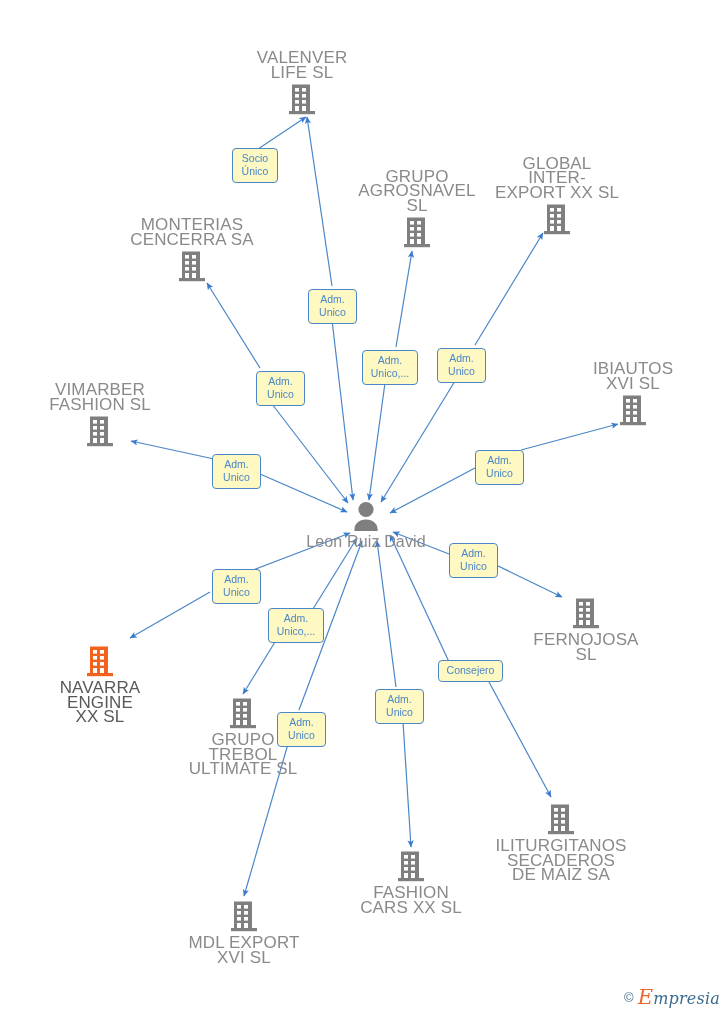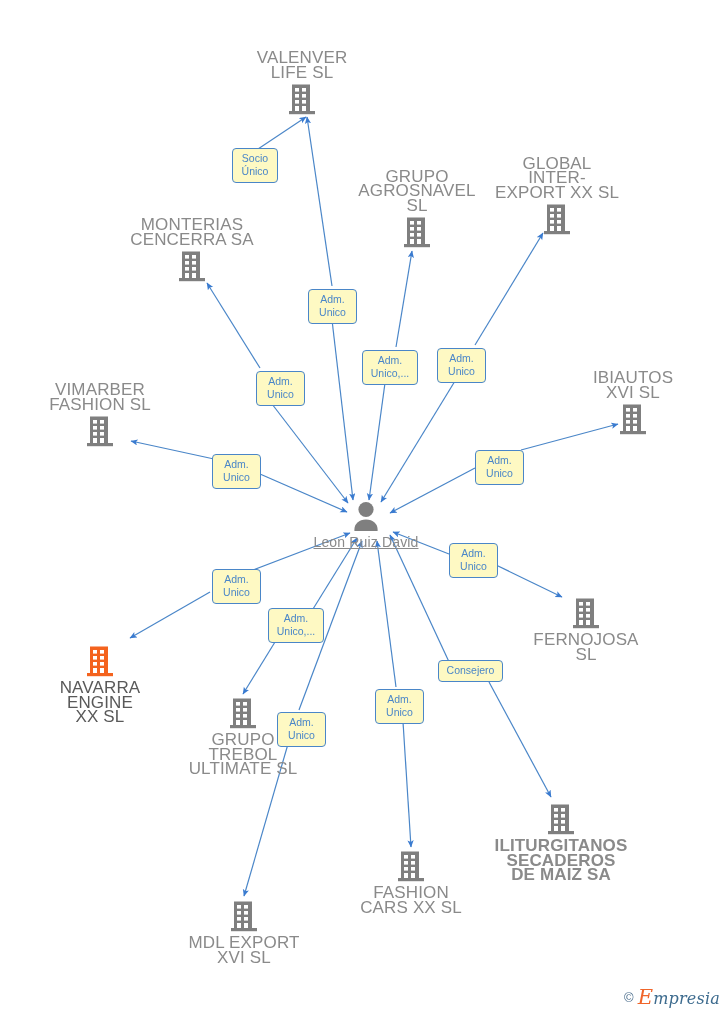--- a/index.html
+++ b/index.html
@@ -41,23 +41,22 @@
     letter-spacing: 0.15px;
     white-space: pre-line;
   }
   .node.label-above .label { margin-bottom: 3px; }
   .node.label-below .label { margin-top: 3px; }
   .node.highlight .label {
     color: #595959;
     font-weight: normal;
   }
   .person .label {
-    font-size: 14px;
+    font-size: 16px;
     color: #8a8a8a;
-    text-decoration: underline;
   }
   .edge-label {
     position: absolute;
     border: 1px solid #4a86c8;
     border-radius: 4px;
     background: #fef9c3;
     color: #4a86c8;
     font-size: 10.5px;
     line-height: 13px;
     padding: 3px 6px 4px 6px;
@@ -215,21 +214,21 @@
             <rect x="8" y="5" width="4" height="3.6" fill="#ffffff"></rect>
             <rect x="15" y="5" width="4" height="3.6" fill="#ffffff"></rect>
             <rect x="8" y="11" width="4" height="3.6" fill="#ffffff"></rect>
             <rect x="15" y="11" width="4" height="3.6" fill="#ffffff"></rect>
             <rect x="8" y="17" width="4" height="3.6" fill="#ffffff"></rect>
             <rect x="15" y="17" width="4" height="3.6" fill="#ffffff"></rect>
             <rect x="8" y="23" width="4" height="5" fill="#ffffff"></rect>
             <rect x="15" y="23" width="4" height="5" fill="#ffffff"></rect>
           </svg></span>
       </div>
-      <div class="node label-above" style="left: 633px; top: 371px;">
+      <div class="node label-above" style="left: 633px; top: 362px;">
         <span class="label">IBIAUTOS
 XVI  SL</span>
         <span class="glyph"><svg width="30" height="33" viewBox="0 0 30 33" xmlns="http://www.w3.org/2000/svg">
             <rect x="5" y="1.5" width="18" height="28" fill="#7f7f7f"></rect>
             <rect x="2" y="28" width="26" height="3.2" fill="#7f7f7f"></rect>
             <rect x="8" y="5" width="4" height="3.6" fill="#ffffff"></rect>
             <rect x="15" y="5" width="4" height="3.6" fill="#ffffff"></rect>
             <rect x="8" y="11" width="4" height="3.6" fill="#ffffff"></rect>
             <rect x="15" y="11" width="4" height="3.6" fill="#ffffff"></rect>
             <rect x="8" y="17" width="4" height="3.6" fill="#ffffff"></rect>
@@ -281,21 +280,21 @@
             <rect x="15" y="11" width="4" height="3.6" fill="#ffffff"></rect>
             <rect x="8" y="17" width="4" height="3.6" fill="#ffffff"></rect>
             <rect x="15" y="17" width="4" height="3.6" fill="#ffffff"></rect>
             <rect x="8" y="23" width="4" height="5" fill="#ffffff"></rect>
             <rect x="15" y="23" width="4" height="5" fill="#ffffff"></rect>
           </svg></span>
         <span class="label">GRUPO
 TREBOL
 ULTIMATE  SL</span>
       </div>
-      <div class="node label-below" style="left: 561px; top: 803px; font-weight: bold;">
+      <div class="node label-below" style="left: 561px; top: 803px;">
         <span class="glyph"><svg width="30" height="33" viewBox="0 0 30 33" xmlns="http://www.w3.org/2000/svg">
             <rect x="5" y="1.5" width="18" height="28" fill="#7f7f7f"></rect>
             <rect x="2" y="28" width="26" height="3.2" fill="#7f7f7f"></rect>
             <rect x="8" y="5" width="4" height="3.6" fill="#ffffff"></rect>
             <rect x="15" y="5" width="4" height="3.6" fill="#ffffff"></rect>
             <rect x="8" y="11" width="4" height="3.6" fill="#ffffff"></rect>
             <rect x="15" y="11" width="4" height="3.6" fill="#ffffff"></rect>
             <rect x="8" y="17" width="4" height="3.6" fill="#ffffff"></rect>
             <rect x="15" y="17" width="4" height="3.6" fill="#ffffff"></rect>
             <rect x="8" y="23" width="4" height="5" fill="#ffffff"></rect>

